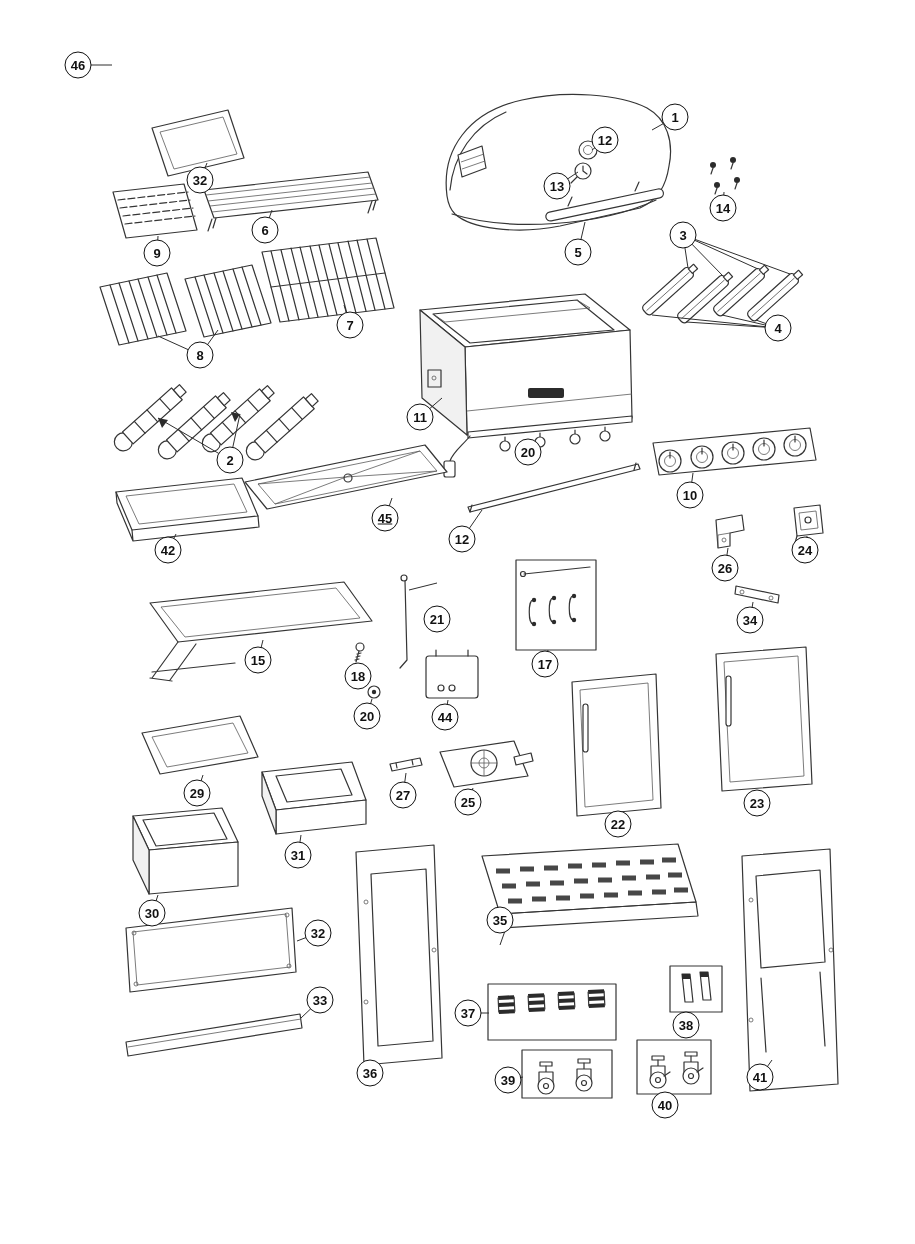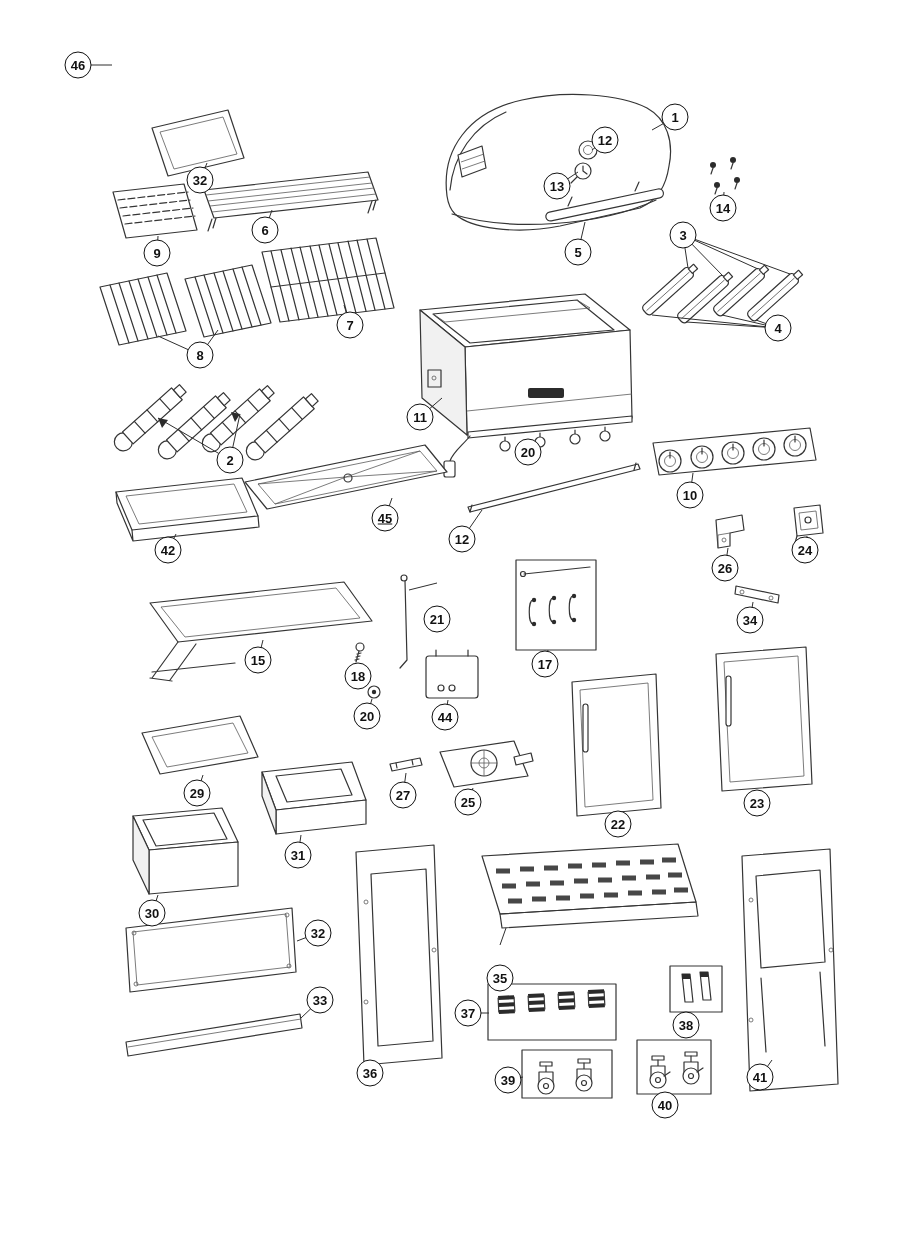--- a/index.html
+++ b/index.html
@@ -456,21 +456,21 @@
       <div class="callout" style="left: 805px; top: 550px;">24</div>
       <div class="callout" style="left: 468px; top: 802px;">25</div>
       <div class="callout" style="left: 725px; top: 568px;">26</div>
       <div class="callout" style="left: 403px; top: 795px;">27</div>
       <div class="callout" style="left: 197px; top: 793px;">29</div>
       <div class="callout" style="left: 152px; top: 913px;">30</div>
       <div class="callout" style="left: 298px; top: 855px;">31</div>
       <div class="callout" style="left: 318px; top: 933px;">32</div>
       <div class="callout" style="left: 320px; top: 1000px;">33</div>
       <div class="callout" style="left: 750px; top: 620px;">34</div>
-      <div class="callout" style="left: 500px; top: 978px;">35</div>
+      <div class="callout" style="left: 500px; top: 920px;">35</div>
       <div class="callout" style="left: 370px; top: 1073px;">36</div>
       <div class="callout" style="left: 468px; top: 1013px;">37</div>
       <div class="callout" style="left: 686px; top: 1025px;">38</div>
       <div class="callout" style="left: 508px; top: 1080px;">39</div>
       <div class="callout" style="left: 665px; top: 1105px;">40</div>
       <div class="callout" style="left: 760px; top: 1077px; text-align: center;">41</div>
       <div class="callout" style="left: 168px; top: 550px;">42</div>
       <div class="callout" style="left: 200px; top: 180px;">32</div>
       <div class="callout" style="left: 445px; top: 717px;">44</div>
       <div class="callout" style="left: 385px; top: 518px; text-decoration: underline;">45</div>

